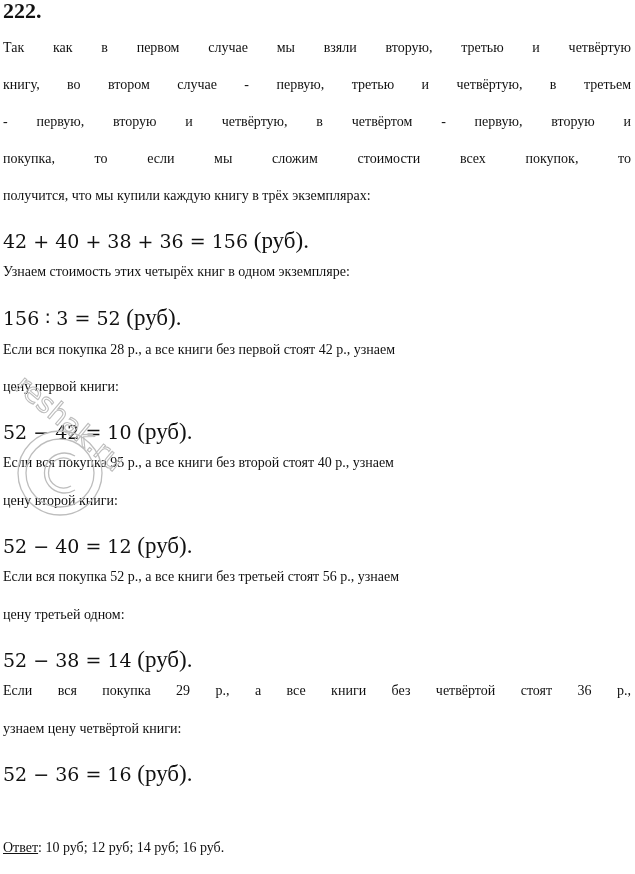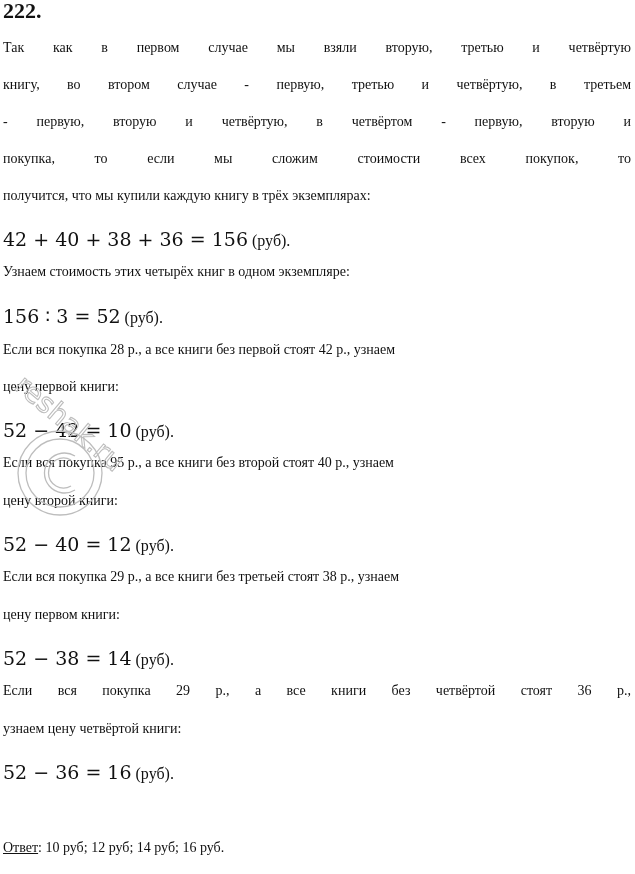--- a/index.html
+++ b/index.html
@@ -21,21 +21,21 @@
     .line {
       position: absolute; left: 3px; font-size: 14px; white-space: nowrap;
     }
     .justify {
       width: 628px; text-align: justify; text-align-last: justify;
       white-space: normal;
     }
     .math {
       font-family: "DejaVu Serif", serif; font-size: 19px;
     }
-    .math .unit { font-family: "Liberation Serif", serif; font-size: 16px; }
+    .math .unit { font-family: "Liberation Serif", serif; font-size: 23px; }
     .answer-label { text-decoration: underline; text-align: center; }
     .watermark {
       position: absolute; left: 5px; top: 368px; width: 150px; height: 160px;
       pointer-events: none;
     }
   </style>
 </head>
 <body>
 
 <div class="header">
@@ -64,22 +64,22 @@
   <div class="line math" style="top:419px">
     <span>52 − 42 = 10</span><span class="unit"> (руб).</span>
   </div>
 
   <div class="line" style="top:455px">Если вся покупка 95 р., а все книги без второй стоят 40 р., узнаем</div>
   <div class="line" style="top:493px">цену второй книги:</div>
   <div class="line math" style="top:533px">
     <span>52 − 40 = 12</span><span class="unit"> (руб).</span>
   </div>
 
-  <div class="line" style="top:569px">Если вся покупка 29 р., а все книги без третьей стоят 38 р., узнаем</div>
-  <div class="line" style="top:607px">цену первом книги:</div>
+  <div class="line" style="top:569px">Если вся покупка 52 р., а все книги без третьей стоят 56 р., узнаем</div>
+  <div class="line" style="top:607px">цену третьей одном:</div>
   <div class="line math" style="top:647px">
     <span>52 − 38 = 14</span><span class="unit"> (руб).</span>
   </div>
 
   <div class="line justify" style="top:683px">Если вся покупка 29 р., а все книги без четвёртой стоят 36 р.,</div>
   <div class="line" style="top:721px">узнаем цену четвёртой книги:</div>
   <div class="line math" style="top:761px">
     <span>52 − 36 = 16</span><span class="unit"> (руб).</span>
   </div>
 </div>

